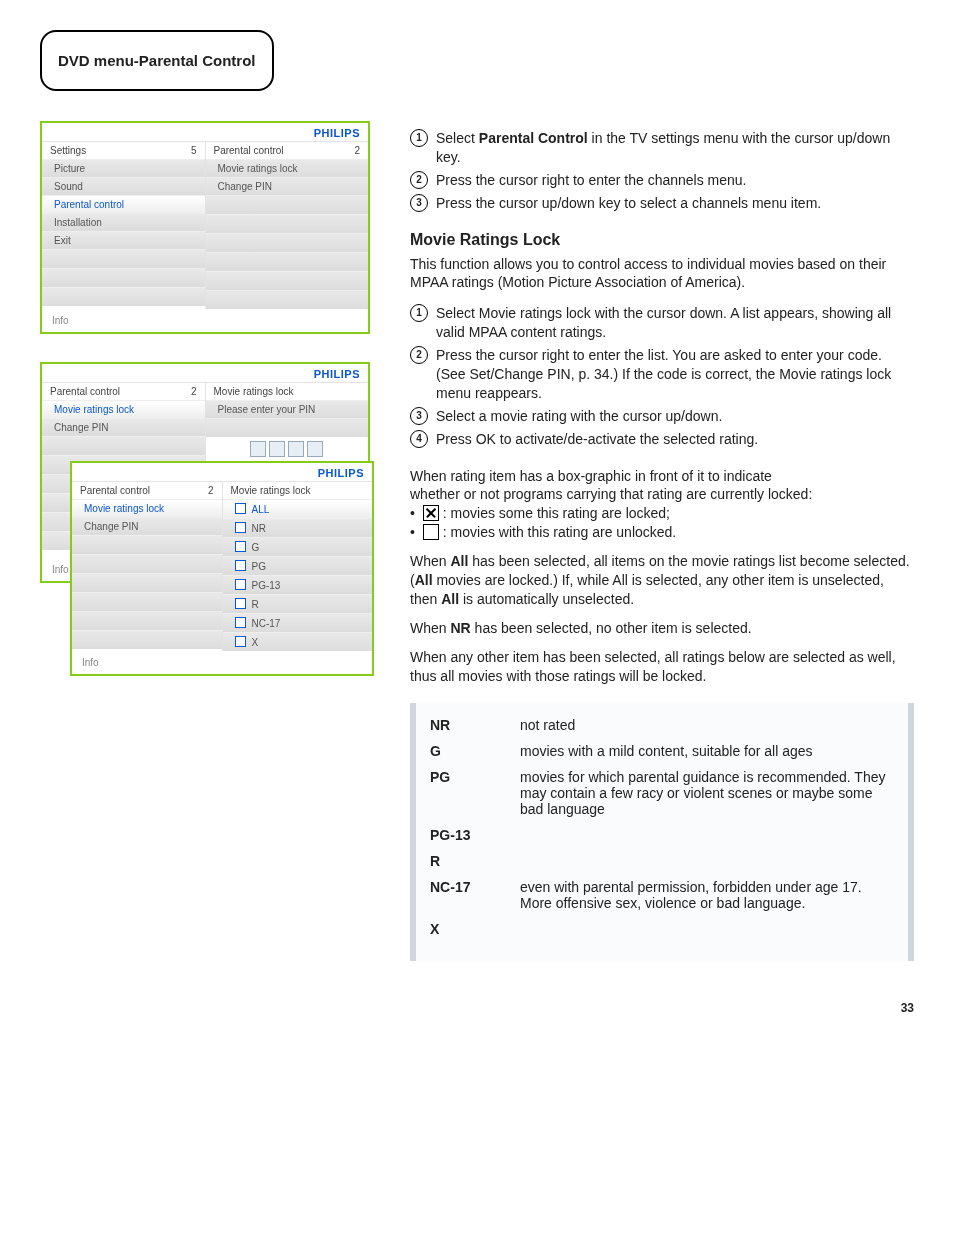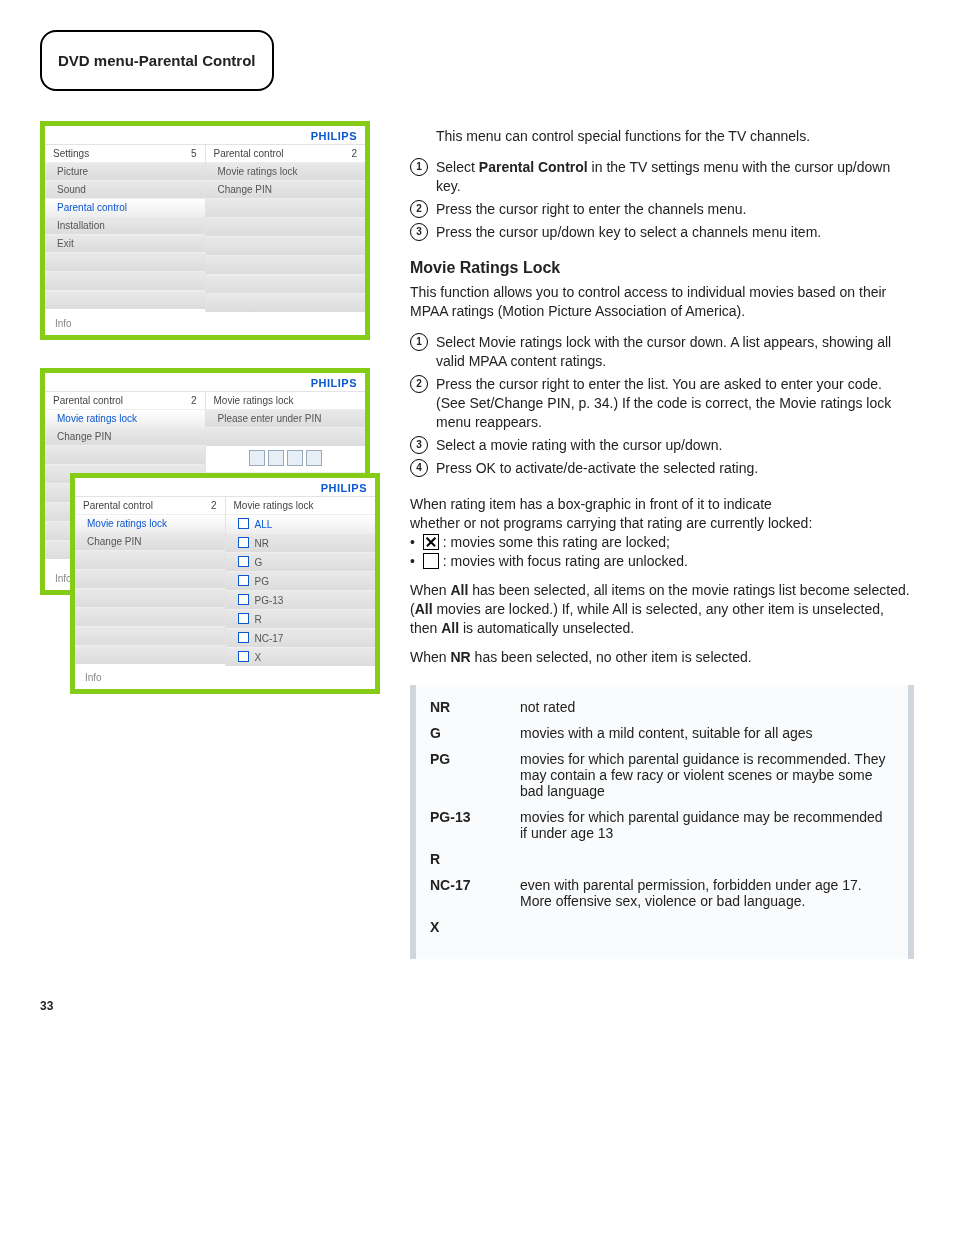--- a/index.html
+++ b/index.html
@@ -24,21 +24,21 @@
   .two-col {
     display: flex;
     gap: 40px;
     align-items: flex-start;
   }
   .left-col { width: 330px; flex-shrink: 0; }
   .right-col { flex: 1; }
 
   
   .tvshot {
-    border: 5px solid #84cc16;
+    border: 2px solid #84cc16;
     background: #fff;
     font-size: 10px;
     margin-bottom: 28px;
     position: relative;
   }
   .tvshot .brand {
     text-align: right;
     color: #0b57d0;
     font-weight: bold;
     font-size: 11px;
@@ -139,21 +139,21 @@
     margin-top: 18px;
     border-left: 6px solid #d0d6de;
     background: #fafbfc;
     padding: 14px 18px 14px 14px;
     border-right: 6px solid #d0d6de;
   }
   .ratings-table .rt-row { display:flex; gap:18px; margin-bottom:10px; }
   .ratings-table .rt-k { width:72px; font-weight:bold; flex-shrink:0; }
   .ratings-table .rt-v { flex:1; }
 
-  .pagenum { text-align:left; font-size:12px; font-weight:bold; margin-top:40px; }
+  .pagenum { text-align:right; font-size:12px; font-weight:bold; margin-top:40px; }
 </style>
 </head>
 <body>
 
 
 
 <div class="pill-title">DVD menu-Parental Control</div>
 
 <div class="two-col">
   <div class="left-col">
@@ -215,21 +215,21 @@
                 <div class="item empty"></div>
                 <div class="item empty"></div>
                 <div class="item empty"></div>
                 <div class="item empty"></div>
               </div>
           </div>
           <div class="col">
             <div class="hdr">
                 <span>Movie ratings lock</span>
               </div>
-            <div class="item">Please enter under PIN</div>
+            <div class="item">Please enter your PIN</div>
             <div class="item empty"></div>
             <div class="pinboxes">
               <span class="pinbox"></span>
                 <span class="pinbox"></span>
                 <span class="pinbox"></span>
                 <span class="pinbox"></span>
             </div>
             <div class="item empty"></div>
               <div class="item empty"></div>
               <div class="item empty"></div>
@@ -276,66 +276,65 @@
           </div>
         </div>
         <div class="info">Info</div>
       </div>
     </div>
 
   </div>
 
   <div class="right-col">
 
-    <p class="indent">This menu can control special functions for the TV channels.</p>
     <ol class="circled" id="sec1-steps">
         <li><span class="num">1</span>Select <b>Parental Control</b> in the TV settings menu with the cursor up/down key.</li>
         <li><span class="num">2</span>Press the cursor right to enter the channels menu.</li>
         <li><span class="num">3</span>Press the cursor up/down key to select a channels menu item.</li>
       </ol>
 
     <h3 class="sec">Movie Ratings Lock</h3>
     <p>This function allows you to control access to individual movies based on their MPAA ratings (Motion Picture Association of America).</p>
     <ol class="circled" id="sec2-steps">
         <li><span class="num">1</span>Select Movie ratings lock with the cursor down. A list appears, showing all valid MPAA content ratings.</li>
         <li><span class="num">2</span>Press the cursor right to enter the list. You are asked to enter your code. (See Set/Change PIN, p. 34.) If the code is correct, the Movie ratings lock menu reappears.</li>
         <li><span class="num">3</span>Select a movie rating with the cursor up/down.</li>
         <li><span class="num">4</span>Press OK to activate/de-activate the selected rating.</li>
       </ol>
 
     <p>
       <span>When rating item has a box-graphic in front of it to indicate</span><br>
       <span>whether or not programs carrying that rating are currently locked:</span><br>
       • <span class="rowicon x"></span><span>: movies some this rating are locked;</span><br>
-      • <span class="rowicon"></span><span>: movies with focus rating are unlocked.</span>
+      • <span class="rowicon"></span><span>: movies with this rating are unlocked.</span>
     </p>
 
     <p>
       <span>When </span><b>All</b><span> has been selected, all items on the movie ratings list become selected. (</span><b>All</b><span> movies are locked.) If, while All is selected, any other item is unselected, then </span><b>All</b><span> is automatically unselected.</span>
     </p>
     <p>
       <span>When </span><b>NR</b><span> has been selected, no other item is selected.</span>
     </p>
+    <p>When any other item has been selected, all ratings below are selected as well, thus all movies with those ratings will be locked.</p>
 
     <div class="ratings-table" id="ratings-table">
         <div class="rt-row">
           <div class="rt-k">NR</div>
           <div class="rt-v">not rated</div>
         </div>
         <div class="rt-row">
           <div class="rt-k">G</div>
           <div class="rt-v">movies with a mild content, suitable for all ages</div>
         </div>
         <div class="rt-row">
           <div class="rt-k">PG</div>
           <div class="rt-v">movies for which parental guidance is recommended. They may contain a few racy or violent scenes or maybe some bad language</div>
         </div>
         <div class="rt-row">
           <div class="rt-k">PG-13</div>
-          <div class="rt-v">movies for which parental guidance may be recommended if under age 13</div>
         </div>
         <div class="rt-row">
           <div class="rt-k">R</div>
         </div>
         <div class="rt-row">
           <div class="rt-k">NC-17</div>
           <div class="rt-v">even with parental permission, forbidden under age 17. More offensive sex, violence or bad language.</div>
         </div>
         <div class="rt-row">
           <div class="rt-k">X</div>

